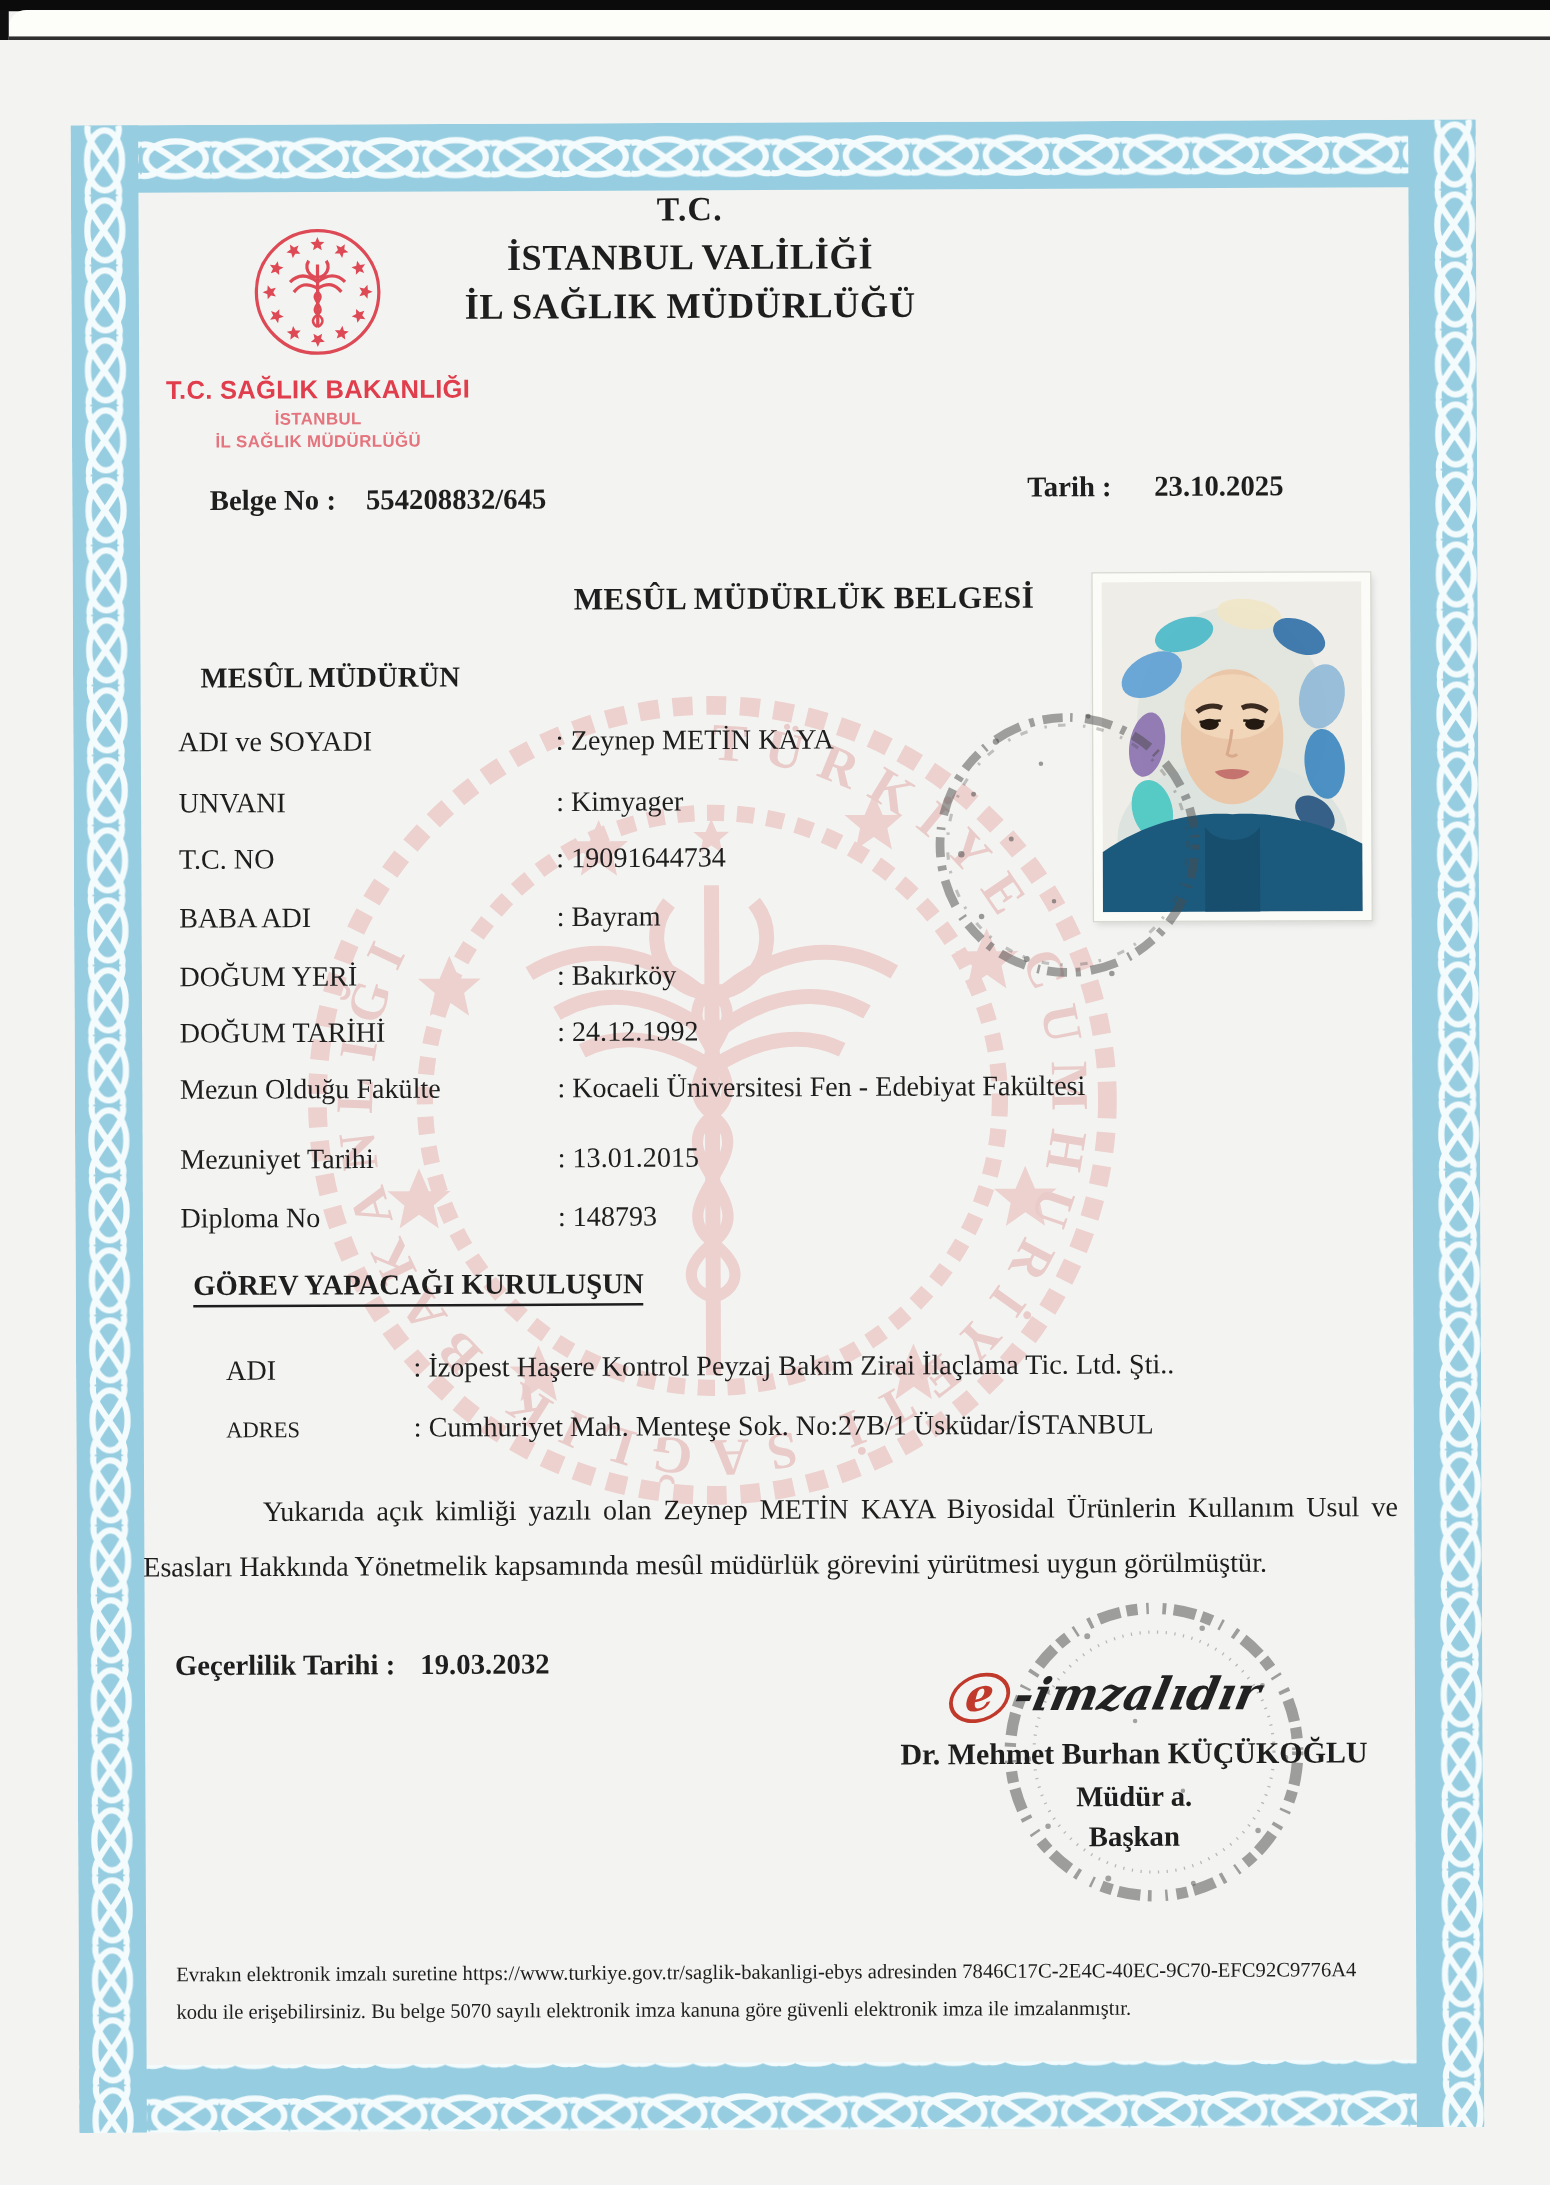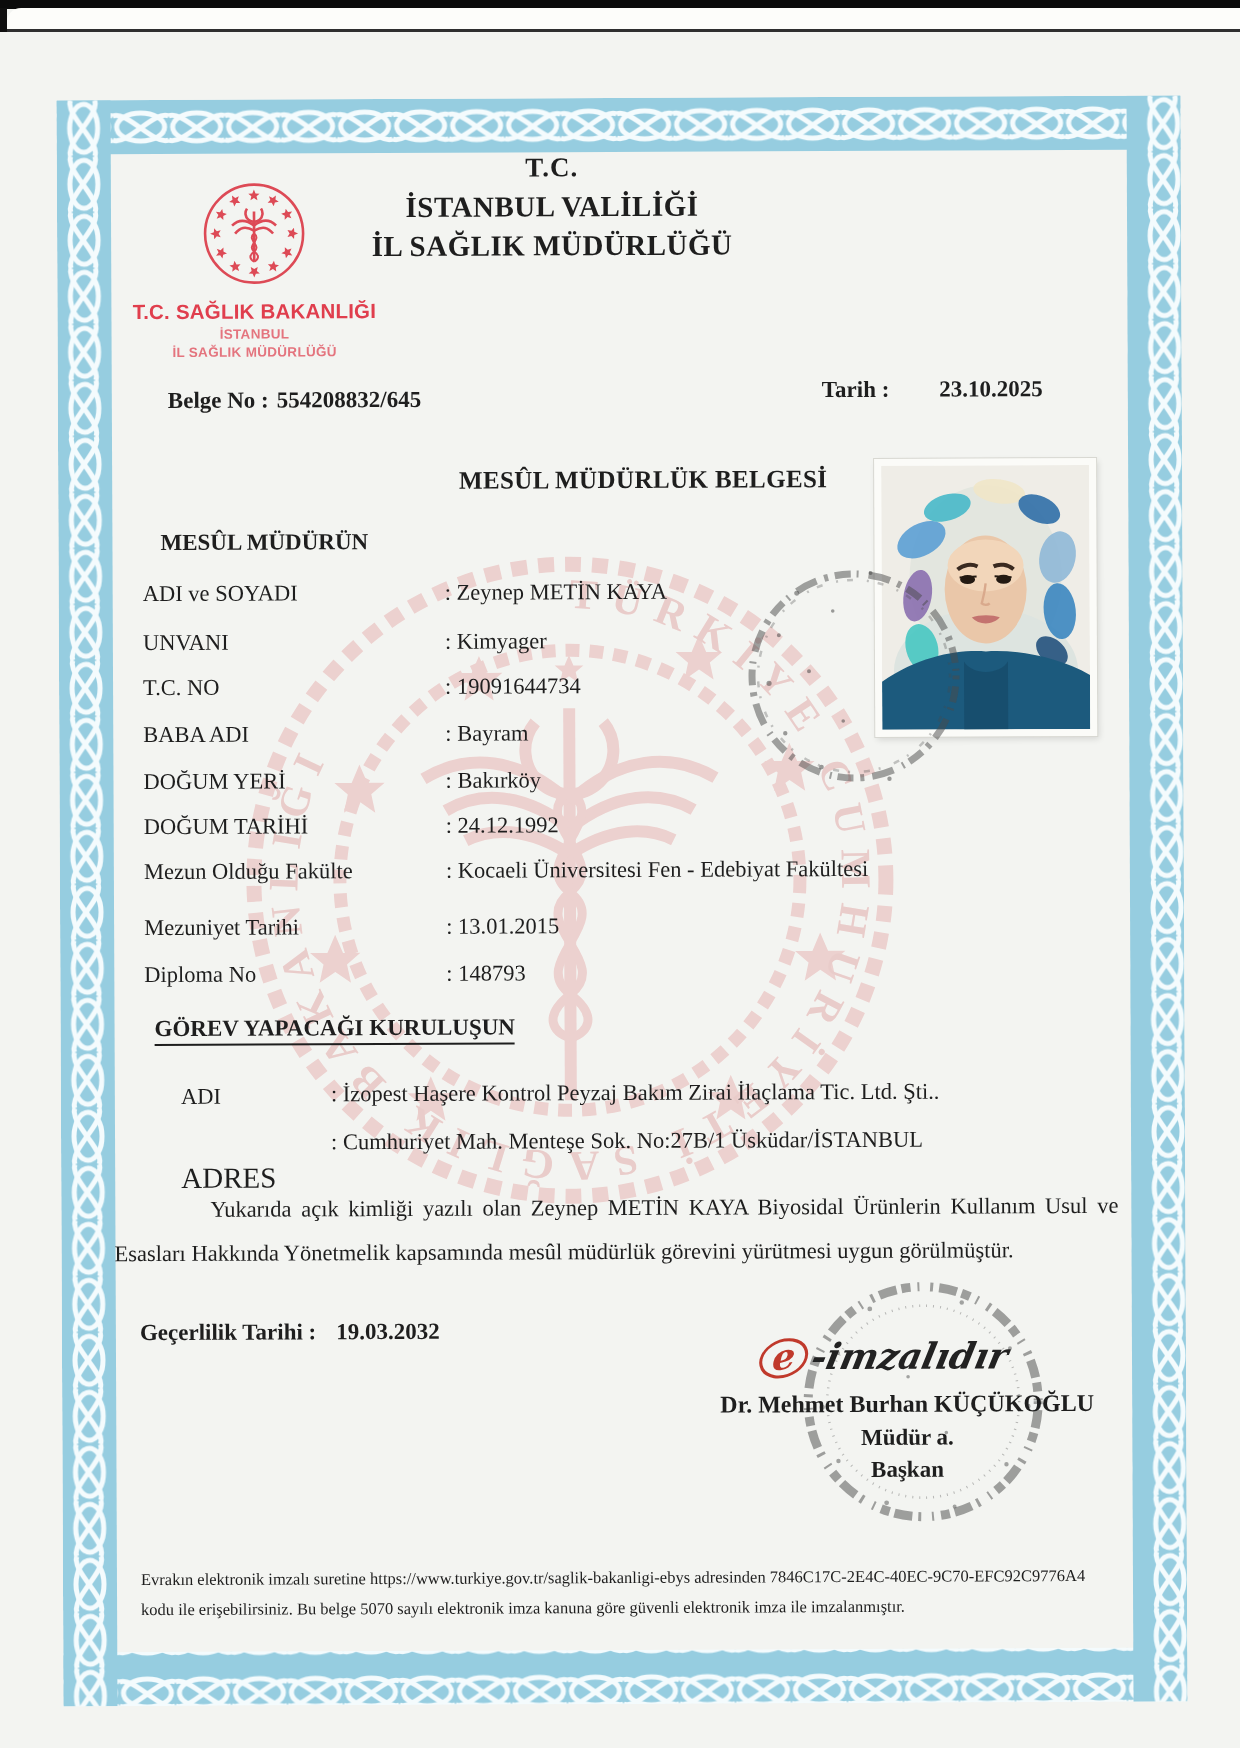--- a/index.html
+++ b/index.html
@@ -17,39 +17,39 @@
   .logo-block{position:absolute;left:133px;top:176px;width:248px;text-align:center;
               font-family:"Liberation Sans", sans-serif;}
   .logo-title{margin-top:6px;font-size:20.5px;font-weight:bold;color:#e03e4d;letter-spacing:0.2px;}
   .logo-sub{font-size:13.5px;color:#e4747e;font-weight:bold;margin-top:3px;letter-spacing:0.3px;}
   .head-block{position:absolute;left:255px;top:152px;width:600px;text-align:center;font-weight:bold;}
   .head-tc{font-size:27px;letter-spacing:1px;}
   .head-l1{font-size:29px;margin-top:7px;letter-spacing:0.5px;}
   .head-l2{font-size:29px;margin-top:6px;letter-spacing:0.5px;}
   
   .belge{position:absolute;left:170px;top:386px;font-size:23px;font-weight:bold;}
-  .belge .lab{margin-right:8px;}
+  .belge .lab{margin-right:24px;}
   .tarih{position:absolute;left:824px;top:378px;font-size:23px;font-weight:bold;}
-  .tarih .lab{margin-right:50px;}
+  .tarih .lab{margin-right:34px;}
   
   .doc-title{position:absolute;left:245px;top:466px;width:800px;text-align:center;
              font-size:25px;font-weight:bold;letter-spacing:0.4px;}
   .sec1-head{position:absolute;left:162px;top:528px;font-size:23px;font-weight:bold;}
   .fields{position:absolute;left:144px;top:0;width:1010px;height:1000px;font-size:22.5px;}
   .frow{position:absolute;left:0;width:1010px;height:32px;}
   .frow:nth-child(1){top:579px}.frow:nth-child(2){top:628px}.frow:nth-child(3){top:673px}
   .frow:nth-child(4){top:720px}.frow:nth-child(5){top:767px}.frow:nth-child(6){top:812px}
   .frow:nth-child(7){top:857px}.frow:nth-child(8){top:913px}.frow:nth-child(9){top:960px}
   .fl{position:absolute;left:0;width:296px;}
   .fv{position:absolute;left:302px;width:700px;}
   .sec2-head{position:absolute;left:154px;top:1014px;font-size:23px;font-weight:bold;
              border-bottom:2.5px solid #1e1e1e;padding-bottom:2px;}
   .s2row1-l{position:absolute;left:180px;top:1082px;font-size:22.5px;text-align:right;}
   .s2row1-v{position:absolute;left:330px;top:1080px;font-size:22.5px;width:740px;}
-  .s2row2-l{position:absolute;left:180px;top:1160px;font-size:29px;}
+  .s2row2-l{position:absolute;left:180px;top:1132px;font-size:18px;}
   .s2row2-v{position:absolute;left:330px;top:1128px;font-size:22.5px;width:740px;}
   .paragraph{position:absolute;left:113px;top:1186px;width:1004px;font-size:22.5px;line-height:44px;
              text-align:justify;text-indent:96px;}
   .validity{position:absolute;left:138px;top:1318px;font-size:23px;font-weight:bold;}
   .validity .lab{margin-right:20px;}
   
   .esign{position:absolute;left:758px;top:1336px;font-size:36px;font-weight:bold;font-style:italic;
          transform:skewX(-12deg);font-family:"DejaVu Serif", serif;color:#222;}
   .esign-e{display:inline-block;color:#c0392b;border:3px solid #c0392b;border-radius:50%;
            width:42px;height:34px;line-height:31px;text-align:center;margin-right:4px;transform:rotate(-10deg);}

